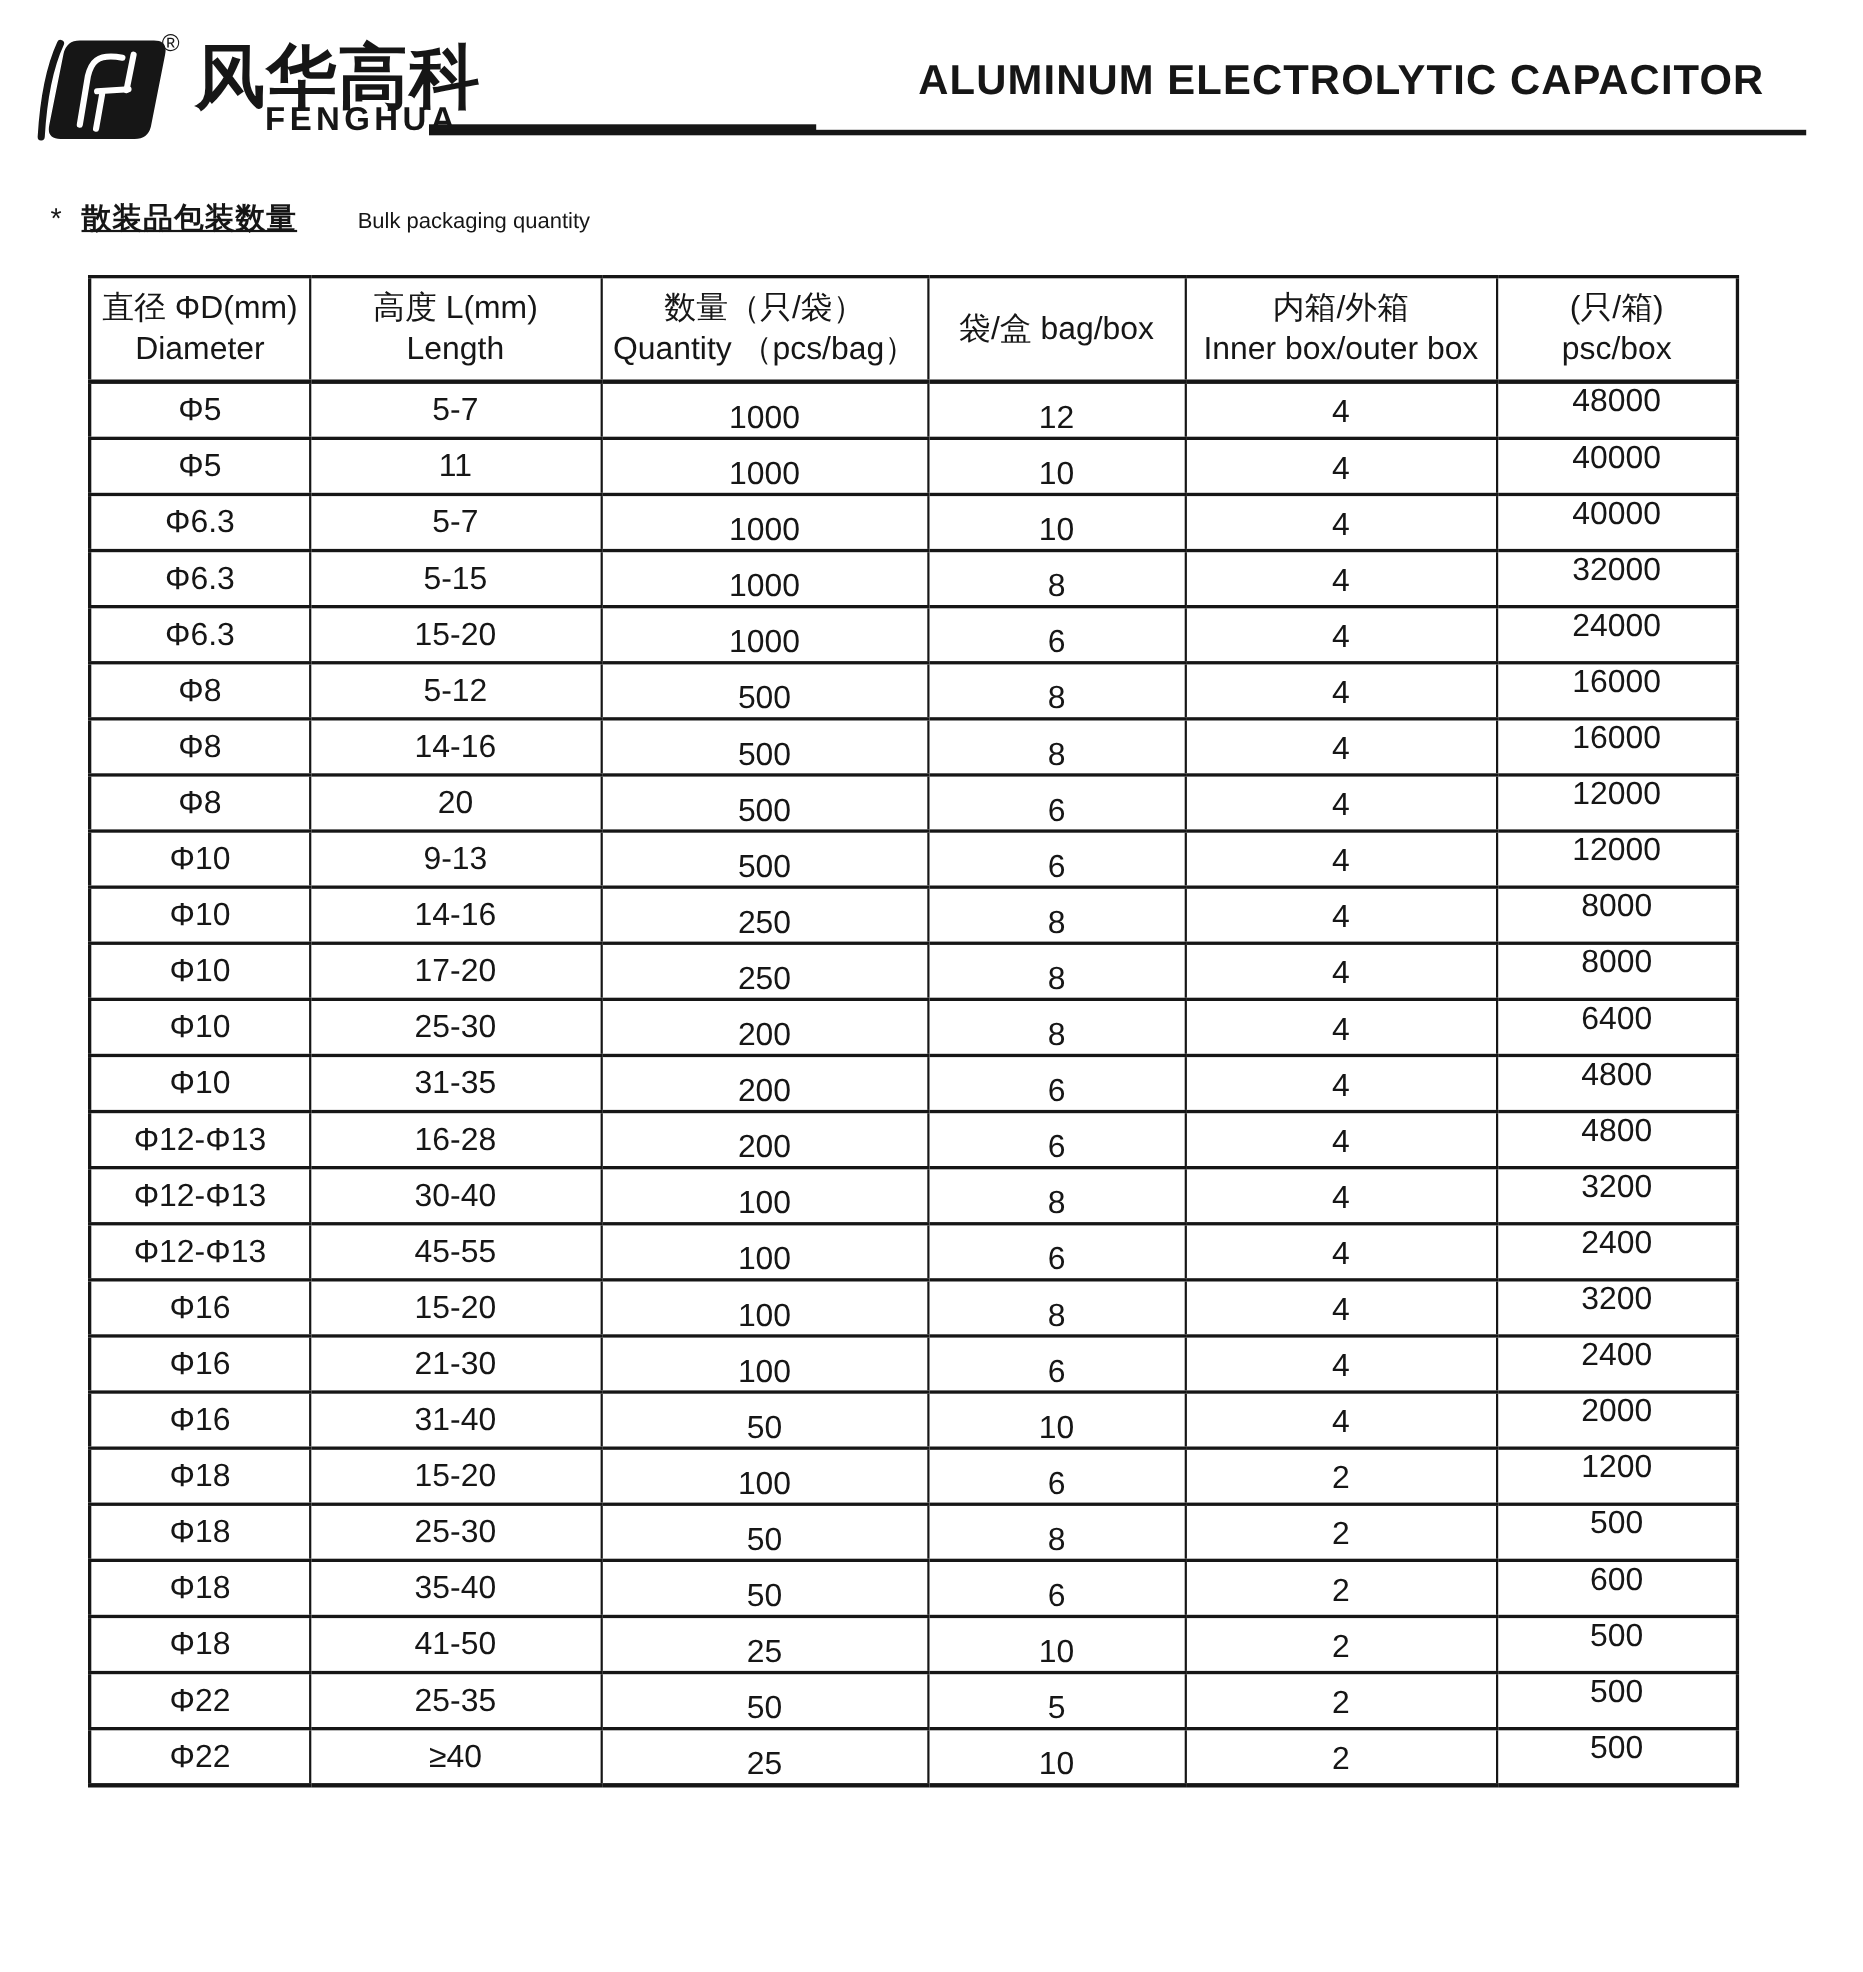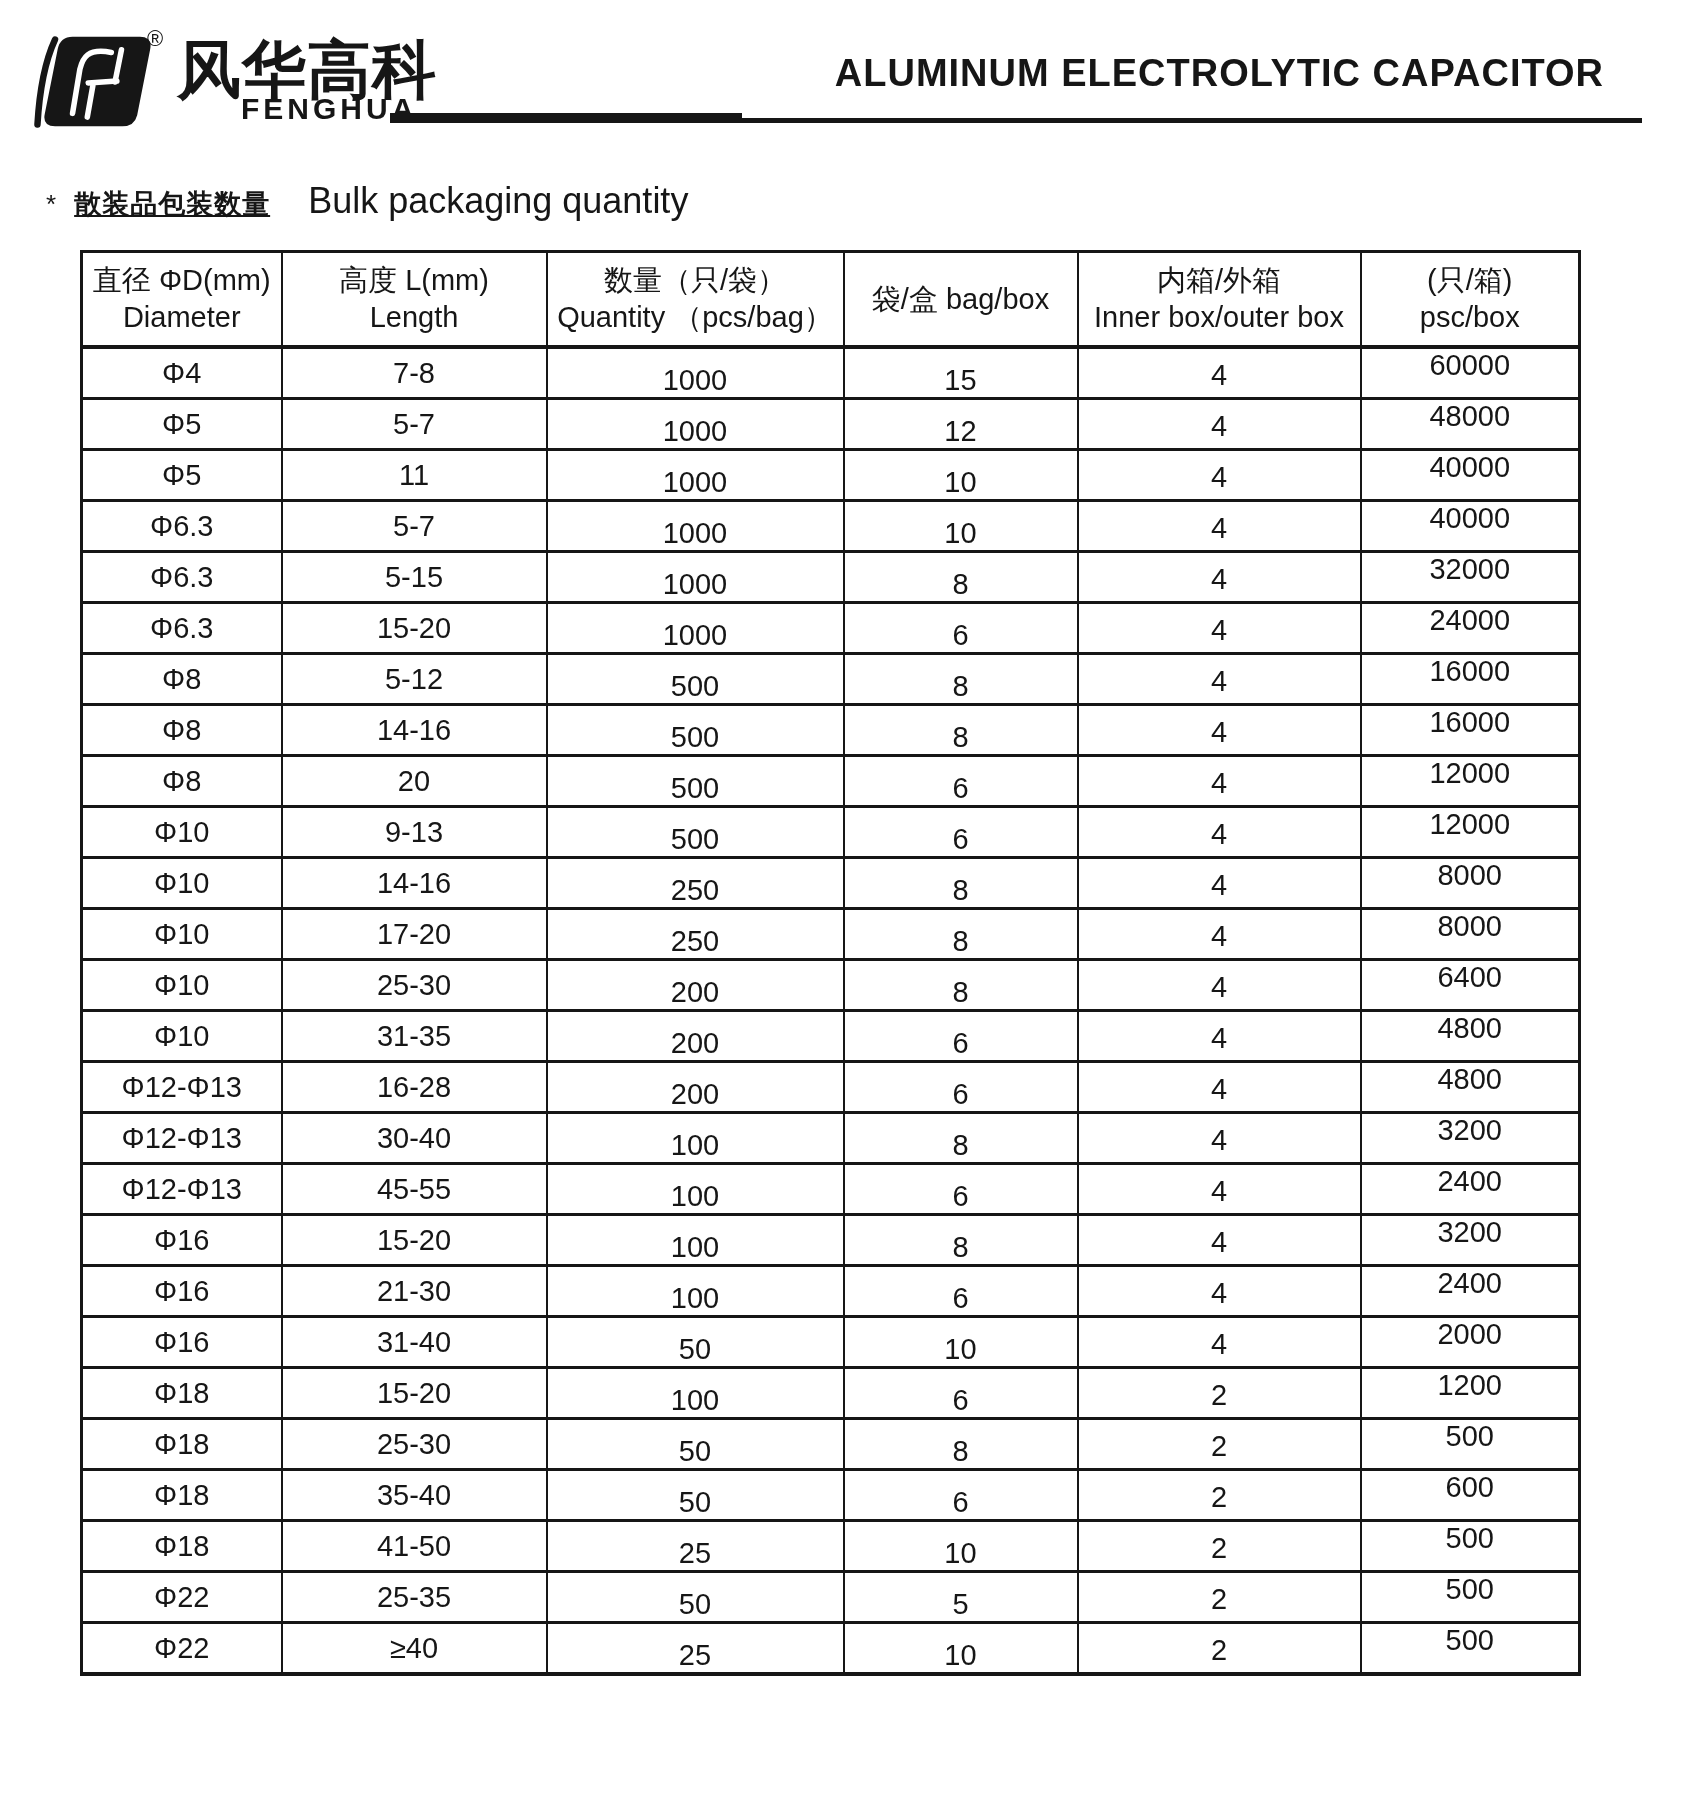--- a/index.html
+++ b/index.html
@@ -12,21 +12,21 @@
   .reg{position:absolute;left:147px;top:26px;font-size:22px;color:#161616;}
   .brand-cn{position:absolute;left:177px;top:34px;font-size:64px;font-weight:700;letter-spacing:1px;line-height:1.15;}
   .brand-en{position:absolute;left:197px;top:92px;font-size:30px;font-weight:600;letter-spacing:4px;margin-left:44px;}
   .doc-title{position:absolute;top:52px;right:90px;font-size:38px;font-weight:700;letter-spacing:1px;white-space:nowrap;}
   .rule{position:absolute;left:390px;top:118px;width:1252px;height:5px;background:#161616;}
   .rule-accent{position:absolute;left:390px;top:113px;width:352px;height:9px;background:#161616;}
   
   .section-heading{position:absolute;left:46px;top:180px;display:flex;align-items:baseline;}
   .star{font-size:26px;margin-right:18px;}
   .h-cn{font-size:27px;font-weight:600;letter-spacing:1px;text-decoration:underline;}
-  .h-en{font-size:36px;font-weight:400;margin-left:38px;}
+  .h-en{font-size:20px;font-weight:400;margin-left:55px;}
   
   .pack-table{
     position:absolute;left:80px;top:250px;width:1498px;
     border-collapse:collapse;table-layout:fixed;border:3px solid #161616;
   }
   .pack-table th,.pack-table td{
     border:2px solid #161616;border-top-width:3px;border-bottom-width:3px;
     text-align:center;padding:0;font-weight:400;color:#161616;
   }
   .pack-table thead th{height:92px;font-size:29px;line-height:37px;border-bottom-width:4px;vertical-align:middle;}
@@ -96,28 +96,20 @@
           <span class="th-line">Inner box/outer box</span>
         </th>
         <th>
           <span class="th-line">(只/箱)</span>
           <span class="th-line">psc/box</span>
         </th>
       </tr>
     </thead>
     <tbody>
         <tr>
-          <td class="c1"><span>Φ4</span></td>
-          <td class="c2"><span>7-8</span></td>
-          <td class="c3"><span>1000</span></td>
-          <td class="c4"><span>15</span></td>
-          <td class="c5"><span>4</span></td>
-          <td class="c6"><span>60000</span></td>
-        </tr>
-        <tr>
           <td class="c1"><span>Φ5</span></td>
           <td class="c2"><span>5-7</span></td>
           <td class="c3"><span>1000</span></td>
           <td class="c4"><span>12</span></td>
           <td class="c5"><span>4</span></td>
           <td class="c6"><span>48000</span></td>
         </tr>
         <tr>
           <td class="c1"><span>Φ5</span></td>
           <td class="c2"><span>11</span></td>

